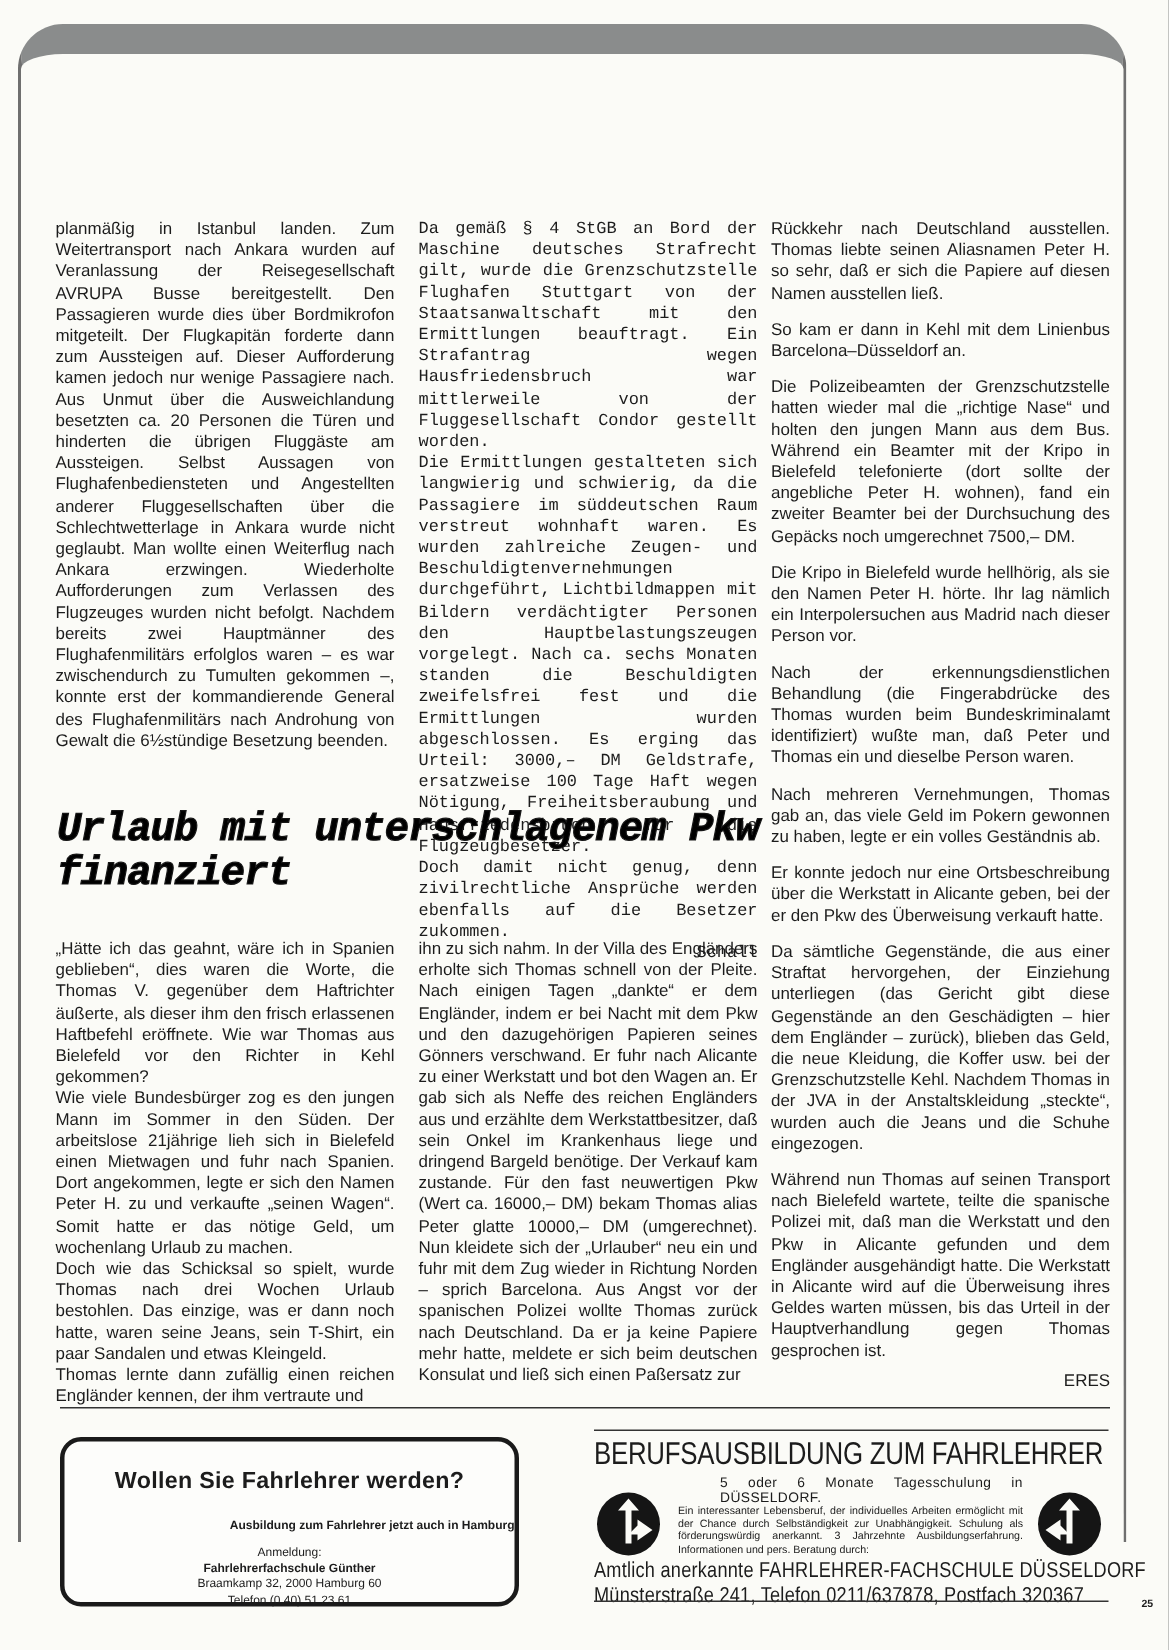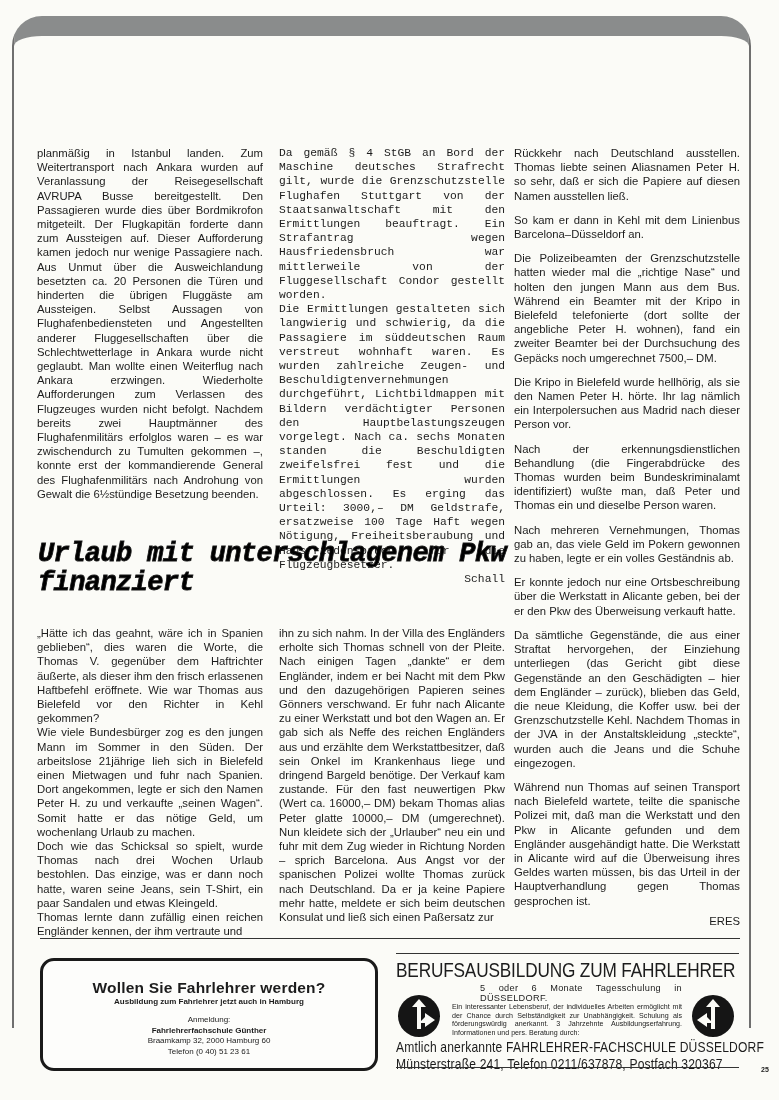--- a/index.html
+++ b/index.html
@@ -26,26 +26,26 @@
   #c4 { left: 37px; top: 626px; }
   #c5 { left: 279px; top: 626px; }
   .headline {
     position: absolute; left: 38px; top: 540px; width: 470px;
     font-family: Liberation Mono, monospace; font-weight: bold; font-style: italic;
     font-size: 27px; line-height: 29px; letter-spacing: -0.6px; color: #000000;
     -webkit-text-stroke: 0.8px #161616;
   }
   .rule { position: absolute; height: 1px; background: #333; }
   .ad1 {
-    position: absolute; left: 40px; top: 958px; width: 338px; height: 113px;
+    position: absolute; left: 40px; top: 958px; width: 306px; height: 113px;
     border: 3px solid #1a1a1a; border-radius: 14px; box-sizing: border-box;
     text-align: center; background: #fdfdfb;
   }
   .ad1 .t { font-weight: bold; font-size: 15.5px; margin-top: 18px; letter-spacing: 0.2px; }
-  .ad1 .s { font-weight: bold; font-size: 8px; margin-top: 0; }
+  .ad1 .s { font-weight: bold; font-size: 8px; margin-top: 15px; text-align: right; }
   .ad1 .a { font-size: 8px; line-height: 10.5px; margin-top: 9px; }
   .ad1 .a b { font-weight: bold; }
   .ad2 { position: absolute; left: 396px; top: 958px; width: 343px; }
   .ad2 .t {
     font-family: "Liberation Sans Narrow", "Liberation Sans", sans-serif; font-size: 21px;
     letter-spacing: -0.2px; transform: scaleX(0.82); transform-origin: left; white-space: nowrap;
     line-height: 24px;
   }
   .ad2 .mid { position: relative; height: 56px; margin-top: 1px; }
   .ad2 .txt {
@@ -68,20 +68,21 @@
 
 <div class="frame"></div>
 
 <div class="col" id="c1">
   <p>planmäßig in Istanbul landen. Zum Weitertransport nach Ankara wurden auf Veranlassung der Reisegesellschaft AVRUPA Busse bereitgestellt. Den Passagieren wurde dies über Bordmikrofon mitgeteilt. Der Flugkapitän forderte dann zum Aussteigen auf. Dieser Aufforderung kamen jedoch nur wenige Passagiere nach. Aus Unmut über die Ausweichlandung besetzten ca. 20 Personen die Türen und hinderten die übrigen Fluggäste am Aussteigen. Selbst Aussagen von Flughafenbediensteten und Angestellten anderer Fluggesellschaften über die Schlechtwetterlage in Ankara wurde nicht geglaubt. Man wollte einen Weiterflug nach Ankara erzwingen. Wiederholte Aufforderungen zum Verlassen des Flugzeuges wurden nicht befolgt. Nachdem bereits zwei Hauptmänner des Flughafenmilitärs erfolglos waren – es war zwischendurch zu Tumulten gekommen –, konnte erst der kommandierende General des Flughafenmilitärs nach Androhung von Gewalt die 6½stündige Besetzung beenden.</p>
 </div>
 
 <div class="col" id="c2">
   <p>Da gemäß § 4 StGB an Bord der Maschine deutsches Strafrecht gilt, wurde die Grenzschutzstelle Flughafen Stuttgart von der Staatsanwaltschaft mit den Ermittlungen beauftragt. Ein Strafantrag wegen Hausfriedensbruch war mittlerweile von der Fluggesellschaft Condor gestellt worden.</p>
   <p>Die Ermittlungen gestalteten sich langwierig und schwierig, da die Passagiere im süddeutschen Raum verstreut wohnhaft waren. Es wurden zahlreiche Zeugen- und Beschuldigtenvernehmungen durchgeführt, Lichtbildmappen mit Bildern verdächtigter Personen den Hauptbelastungszeugen vorgelegt. Nach ca. sechs Monaten standen die Beschuldigten zweifelsfrei fest und die Ermittlungen wurden abgeschlossen. Es erging das Urteil: 3000,– DM Geldstrafe, ersatzweise 100 Tage Haft wegen Nötigung, Freiheitsberaubung und Hausfriedensbruch für die Flugzeugbesetzer.</p>
+  <p>Doch damit nicht genug, denn zivilrechtliche Ansprüche werden ebenfalls auf die Besetzer zukommen.</p>
   <span class="sig">Schall</span>
 </div>
 
 <div class="col" id="c3">
   <p>Rückkehr nach Deutschland ausstellen. Thomas liebte seinen Aliasnamen Peter H. so sehr, daß er sich die Papiere auf diesen Namen ausstellen ließ.</p>
   <p class="gap">So kam er dann in Kehl mit dem Linienbus Barcelona–Düsseldorf an.</p>
   <p class="gap">Die Polizeibeamten der Grenzschutzstelle hatten wieder mal die „richtige Nase“ und holten den jungen Mann aus dem Bus. Während ein Beamter mit der Kripo in Bielefeld telefonierte (dort sollte der angebliche Peter H. wohnen), fand ein zweiter Beamter bei der Durchsuchung des Gepäcks noch umgerechnet 7500,– DM.</p>
   <p class="gap">Die Kripo in Bielefeld wurde hellhörig, als sie den Namen Peter H. hörte. Ihr lag nämlich ein Interpolersuchen aus Madrid nach dieser Person vor.</p>
   <p class="gap">Nach der erkennungsdienstlichen Behandlung (die Fingerabdrücke des Thomas wurden beim Bundeskriminalamt identifiziert) wußte man, daß Peter und Thomas ein und dieselbe Person waren.</p>
   <p class="gap">Nach mehreren Vernehmungen, Thomas gab an, das viele Geld im Pokern gewonnen zu haben, legte er ein volles Geständnis ab.</p>

